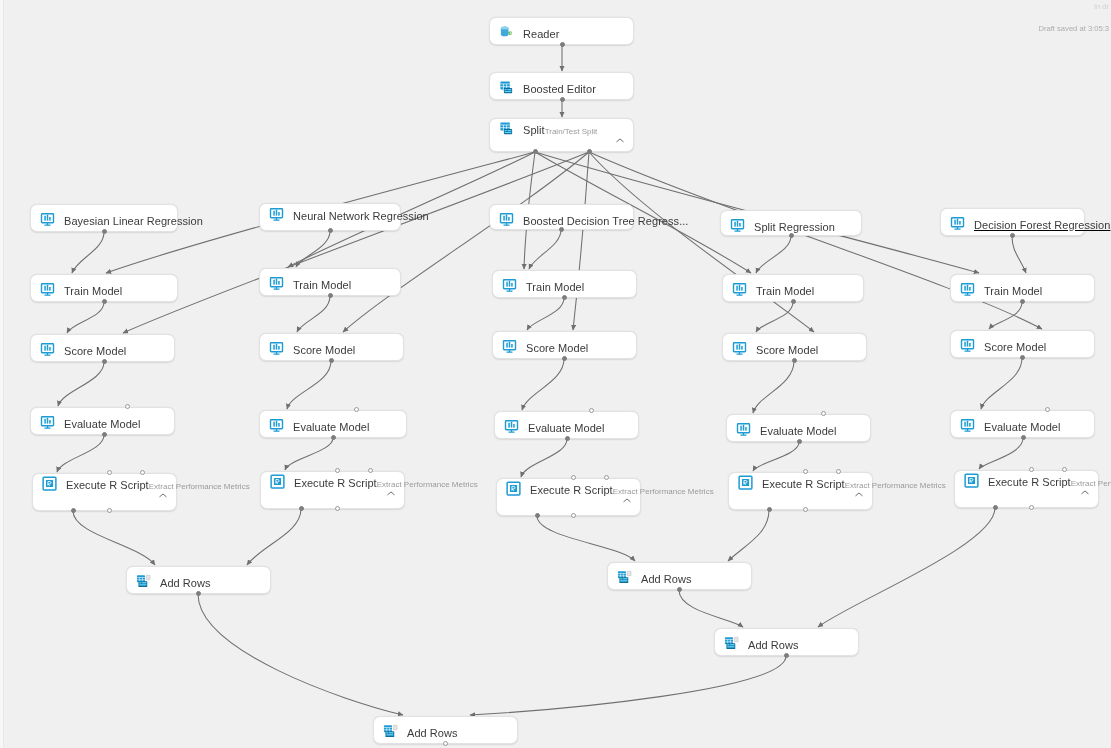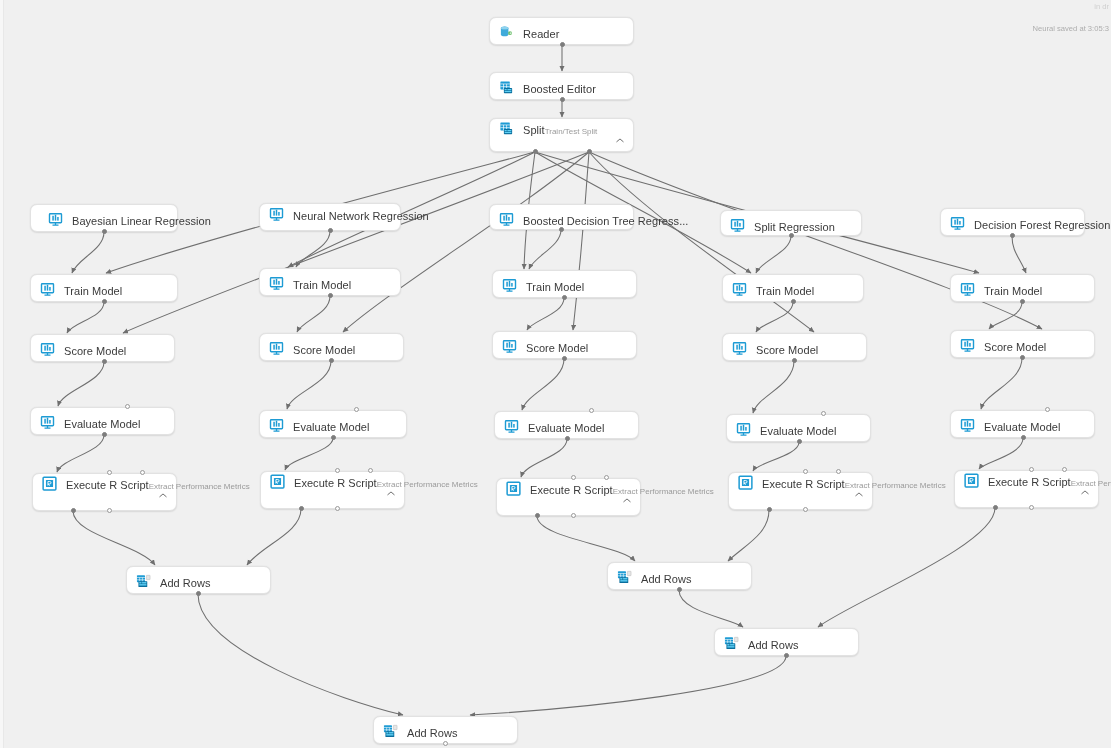--- a/index.html
+++ b/index.html
@@ -200,21 +200,21 @@
               <rect x="6" y="9.6" width="2.2" height="1.3" fill="#5fd0f5"></rect>
               <rect x="9" y="9.6" width="4.2" height="1.3" fill="#5fd0f5"></rect>
               <rect x="6" y="11.6" width="7.2" height="1.3" fill="#5fd0f5"></rect>
             </svg></span>
           <span class="node-text"><span class="node-title">Split</span><span class="node-sub">Train/Test Split</span></span>
         </div>
         <span class="chevron"><svg viewBox="0 0 10 6" xmlns="http://www.w3.org/2000/svg">
             <path d="M1 4.6 L5 1.2 L9 4.6" fill="none" stroke="#5a5a5a" stroke-width="1.1" stroke-linecap="round" stroke-linejoin="round"></path>
           </svg></span>
       </div>
-      <div class="node" style="left: 30px; top: 204px; width: 148px; height: 28px; padding-left: 8px;">
+      <div class="node" style="left: 30px; top: 204px; width: 148px; height: 28px;">
         <div class="node-inner">
           <span class="node-icon"><svg xmlns="http://www.w3.org/2000/svg" viewBox="0 0 16 16">
               <rect x="1.6" y="1.8" width="12.8" height="9.6" rx=".8" fill="none" stroke="#1d9bd4" stroke-width="1.5"></rect>
               <rect x="4.6" y="4" width="1.6" height="5.2" fill="#1d9bd4"></rect>
               <rect x="7.2" y="2.9" width="1.6" height="6.3" fill="#1d9bd4"></rect>
               <rect x="9.8" y="5.3" width="1.6" height="3.9" fill="#1d9bd4"></rect>
               <path d="M8 11.4 v2.1 M4.8 14 h6.4" stroke="#1d9bd4" stroke-width="1.4"></path>
             </svg></span>
           <span class="node-text"><span class="node-title">Bayesian Linear Regression</span></span>
         </div>
@@ -248,21 +248,21 @@
           <span class="node-icon"><svg xmlns="http://www.w3.org/2000/svg" viewBox="0 0 16 16">
               <rect x="1.6" y="1.8" width="12.8" height="9.6" rx=".8" fill="none" stroke="#1d9bd4" stroke-width="1.5"></rect>
               <rect x="4.6" y="4" width="1.6" height="5.2" fill="#1d9bd4"></rect>
               <rect x="7.2" y="2.9" width="1.6" height="6.3" fill="#1d9bd4"></rect>
               <rect x="9.8" y="5.3" width="1.6" height="3.9" fill="#1d9bd4"></rect>
               <path d="M8 11.4 v2.1 M4.8 14 h6.4" stroke="#1d9bd4" stroke-width="1.4"></path>
             </svg></span>
           <span class="node-text"><span class="node-title">Split Regression</span></span>
         </div>
       </div>
-      <div class="node" style="left: 940px; top: 208px; width: 145px; height: 28px;">
+      <div class="node" style="left: 940px; top: 208px; width: 145px; height: 28px; text-decoration: underline;">
         <div class="node-inner">
           <span class="node-icon"><svg xmlns="http://www.w3.org/2000/svg" viewBox="0 0 16 16">
               <rect x="1.6" y="1.8" width="12.8" height="9.6" rx=".8" fill="none" stroke="#1d9bd4" stroke-width="1.5"></rect>
               <rect x="4.6" y="4" width="1.6" height="5.2" fill="#1d9bd4"></rect>
               <rect x="7.2" y="2.9" width="1.6" height="6.3" fill="#1d9bd4"></rect>
               <rect x="9.8" y="5.3" width="1.6" height="3.9" fill="#1d9bd4"></rect>
               <path d="M8 11.4 v2.1 M4.8 14 h6.4" stroke="#1d9bd4" stroke-width="1.4"></path>
             </svg></span>
           <span class="node-text"><span class="node-title">Decision Forest Regression</span></span>
         </div>
@@ -619,15 +619,15 @@
       <div class="port in-open" style="left: 1062px; top: 467px;"></div>
       <div class="port out-filled" style="left: 993px; top: 505px;"></div>
       <div class="port out-open" style="left: 1029px; top: 505px;"></div>
       <div class="port out-filled" style="left: 196px; top: 591px;"></div>
       <div class="port out-filled" style="left: 677px; top: 587px;"></div>
       <div class="port out-filled" style="left: 784px; top: 653px;"></div>
       <div class="port out-open" style="left: 443px; top: 741px;"></div>
     </div>
 
   <div class="hud" id="hud-partial">in dr</div>
-  <div class="hud" id="hud-draft">Neural saved at 3:05:3</div>
+  <div class="hud" id="hud-draft">Draft saved at 3:05:3</div>
 
 </div>
 
 </body></html>

